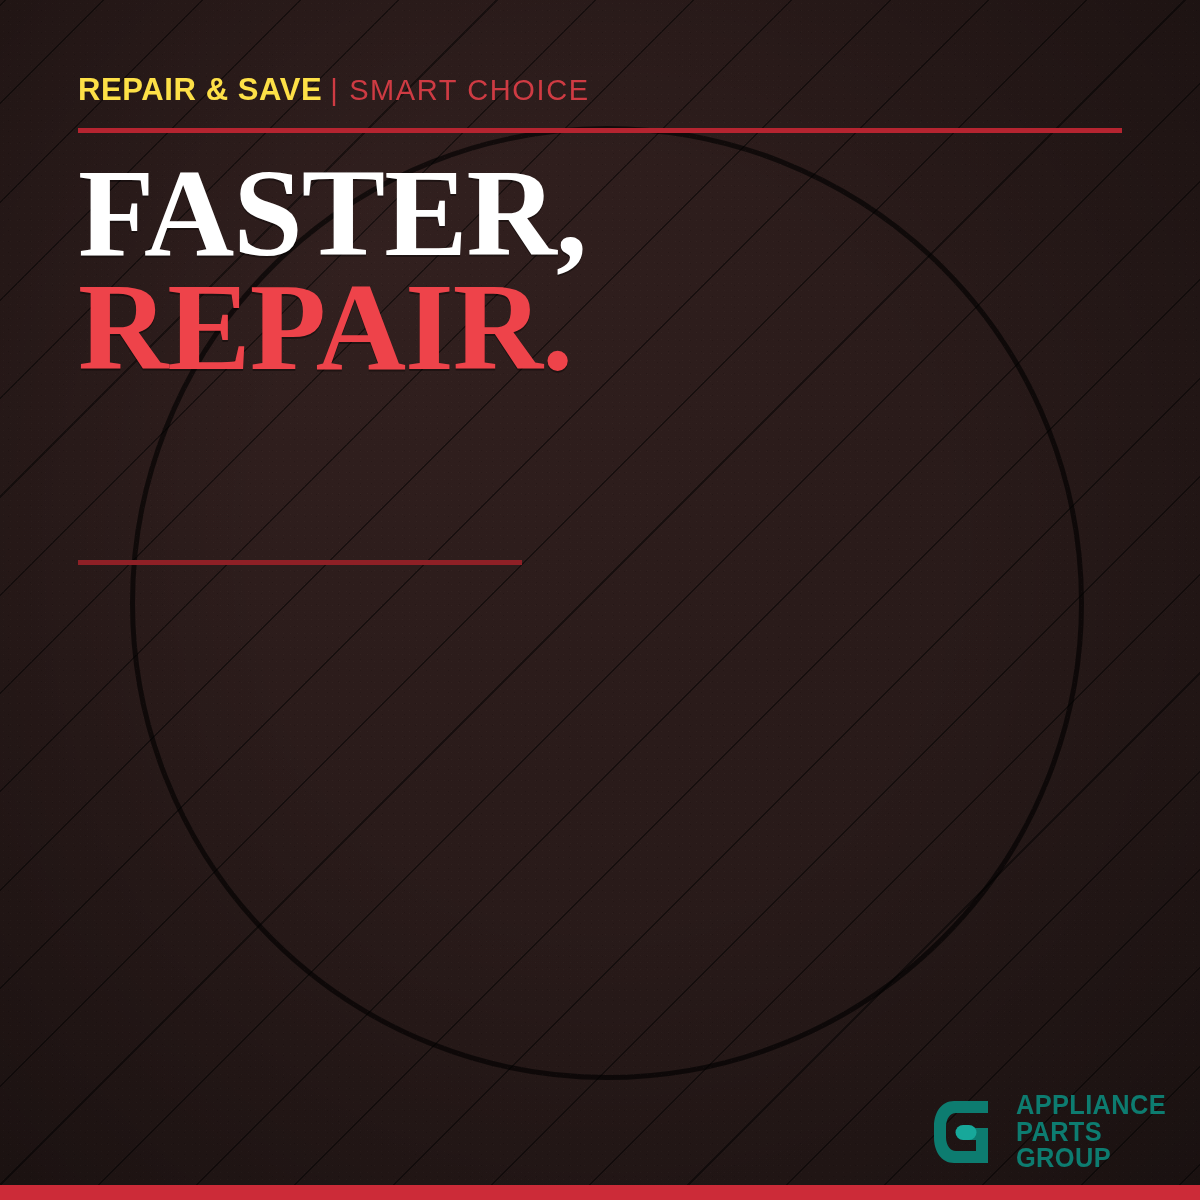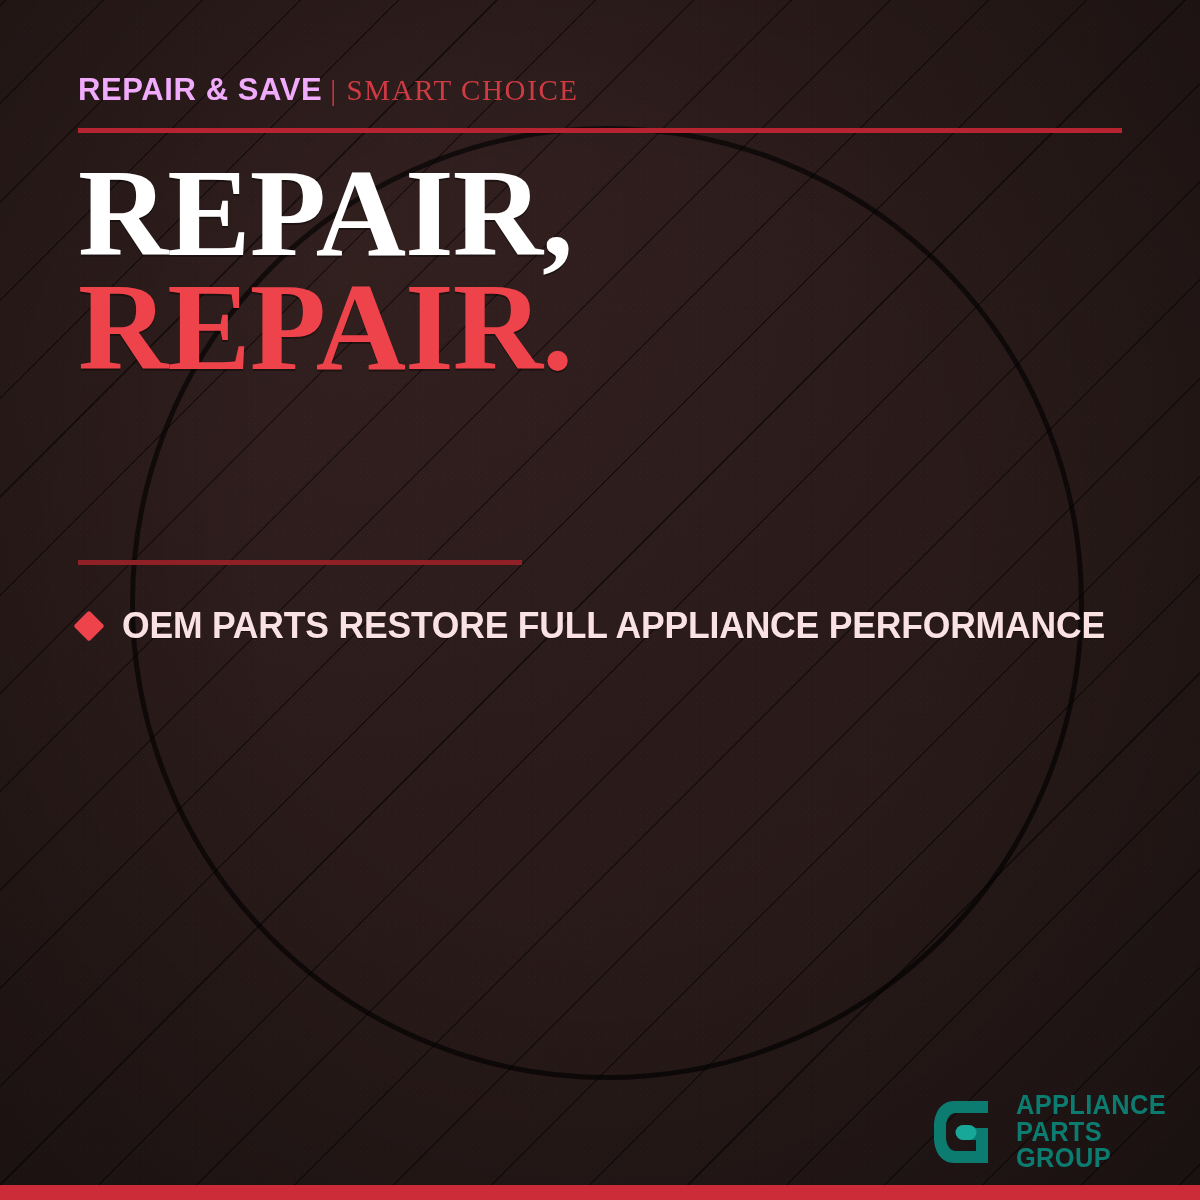--- a/index.html
+++ b/index.html
@@ -82,24 +82,24 @@
     left: 78px;
     top: 74px;
     white-space: nowrap;
     line-height: 1;
   }
   .kicker-strong {
     font-family: "Liberation Sans", sans-serif;
     font-weight: 700;
     font-size: 31px;
     letter-spacing: 0.6px;
-    color: #f0abfc;
+    color: #fde047;
   }
   .kicker-light {
-    font-family: Liberation Serif, serif;
+    font-family: Liberation Sans, sans-serif;
     font-weight: 400;
     font-size: 29px;
     letter-spacing: 1.6px;
     color: #cf3b43;
     margin-left: 8px;
   }
 
   .rule-top {
     position: absolute;
     left: 78px;
@@ -217,32 +217,28 @@
 
   <div class="content">
 
     <div class="kicker">
       <span class="kicker-strong">REPAIR &amp; SAVE</span><span class="kicker-light">| SMART CHOICE</span>
     </div>
 
     <div class="rule-top"></div>
 
     <div class="headline">
-      <span class="ln">REPAIR,</span>
+      <span class="ln">FASTER,</span>
       <span class="ln accent">REPAIR.</span>
     </div>
 
     <div class="rule-mid"></div>
 
     <div class="bullets">
 
-      <div class="bullet-row">
-        <span class="diamond"></span>
-        <span class="bullet-text">OEM PARTS RESTORE FULL APPLIANCE PERFORMANCE</span>
-      </div>
 
 
 
 
     </div>
 
     <div class="logo">
       <span class="logo-mark">
         <svg width="74" height="74" viewBox="0 0 74 74" aria-hidden="true">
           <path d="M60 6 H26 C13.8 6 6 17 6 31.5 V42.5 C6 57 13.8 68 26 68 H60 V33 H40 V45 H48 V56 H28 C22 56 18 50 18 42 V32 C18 24 22 18 28 18 H60 Z" fill="#0d7c70"></path>

